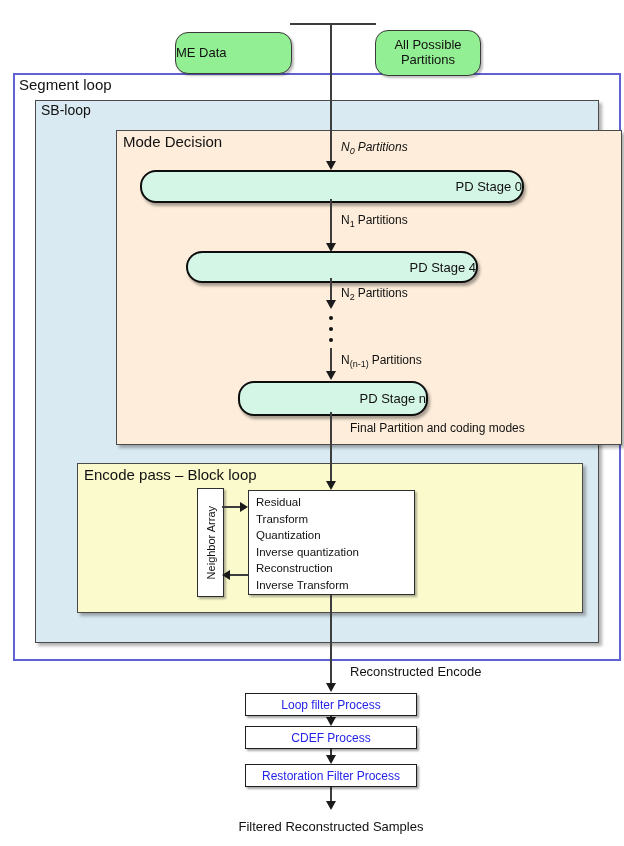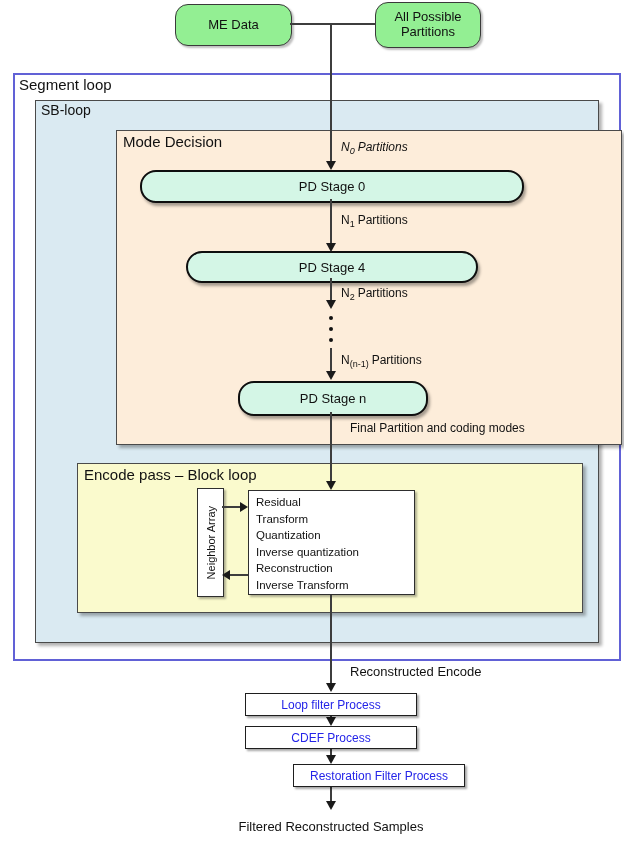--- a/index.html
+++ b/index.html
@@ -6,33 +6,33 @@
     --green:#93EF93; --mint:#D4F6E6; --peach:#FDEDDA; --yellow:#FAFACD;
     --light-blue:#DAEAF2; --segment-border:#6161D6; --title-blue:#2222CC;
     --process-blue:#2424E8; --line:#3D3D3D;
   }
   html,body{margin:0;padding:0;background:#fff;}
   body{font-family:"Liberation Sans", sans-serif; color:#111;}
   #canvas{position:relative;width:624px;height:846px;background:#fff;overflow:hidden;}
   .abs{position:absolute;}
 
   .io-box{background:var(--green);border:1.8px solid #3A3A3A;border-radius:13px;
-    display:flex;align-items:center;justify-content:center;text-align:center;
-    font-size:13px;line-height:1.15;box-shadow:2px 2px 2px rgba(0,0,0,0.25);}
+    display:flex;align-items:center;justify-content:flex-start;text-align:center;
+    font-size:13px;line-height:1.15;box-shadow:2px 2px 2px rgba(0,0,0,0.25);margin-top:28px;}
 
   .frame-segment{border:2px solid var(--segment-border);background:transparent;}
   .frame-sb{background:var(--light-blue);border:1.5px solid #4A4A4A;box-shadow:3px 3px 3px rgba(0,0,0,0.3);}
   .frame-md{background:var(--peach);border:1.5px solid #4A4A4A;box-shadow:3px 3px 3px rgba(0,0,0,0.3);margin-left:39px;}
   .frame-ep{background:var(--yellow);border:1.5px solid #4A4A4A;box-shadow:3px 3px 3px rgba(0,0,0,0.3);}
   .frame-label{position:absolute;left:6px;top:2px;font-size:15px;white-space:nowrap;}
   .frame-label.seg{left:4px;top:1px;text-align:right;}
   .frame-label.sb{left:5px;top:1px;font-size:14px;}
 
   .pill{background:var(--mint);border:2.6px solid #0E0E0E;border-radius:16px;
-    display:flex;align-items:center;justify-content:center;font-size:13px;
+    display:flex;align-items:center;justify-content:flex-end;font-size:13px;
     box-shadow:2px 3px 3px rgba(0,0,0,0.35);}
 
   .vline{width:2px;background:var(--line);}
   .hline{height:2px;background:var(--line);}
   .arr-down{width:0;height:0;border-left:5px solid transparent;border-right:5px solid transparent;border-top:9px solid #1A1A1A;}
   .arr-right{width:0;height:0;border-top:5px solid transparent;border-bottom:5px solid transparent;border-left:8px solid #1A1A1A;}
   .arr-left{width:0;height:0;border-top:5px solid transparent;border-bottom:5px solid transparent;border-right:8px solid #1A1A1A;}
   .dot{width:4px;height:4px;border-radius:50%;background:#111;}
 
   .flow-label{font-size:12px;white-space:nowrap;}
@@ -157,19 +157,19 @@
   <div class="abs flow-label" style="left:350px;top:421px;">Final Partition and coding modes</div>
 
   <div class="abs big-label" style="left:350px;top:664px;">Reconstructed Encode</div>
 
   <div class="abs proc-box" style="left:245px;top:693px;width:170px;height:21px;">
     <span>Loop filter Process</span>
   </div>
   <div class="abs proc-box" style="left:245px;top:726px;width:170px;height:21px;">
     <span>CDEF Process</span>
   </div>
-  <div class="abs proc-box" style="left:245px;top:764px;width:170px;height:21px;margin-left:48px;">
+  <div class="abs proc-box" style="left:245px;top:764px;width:170px;height:21px;">
     <span>Restoration Filter Process</span>
   </div>
 
   <div class="abs big-label" style="left:226px;top:819px;width:210px;text-align:center;">Filtered Reconstructed Samples</div>
 
 </div>
 
 </body></html>

